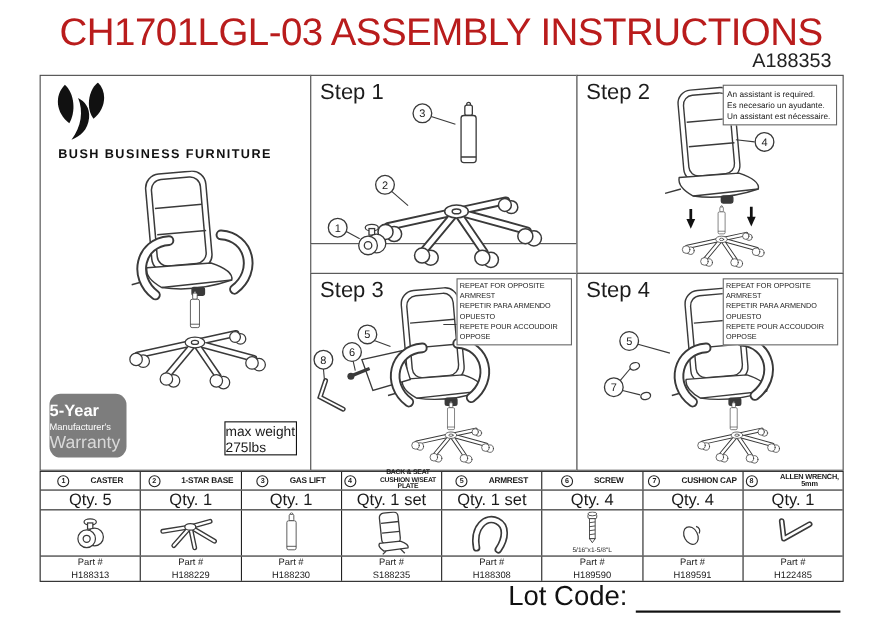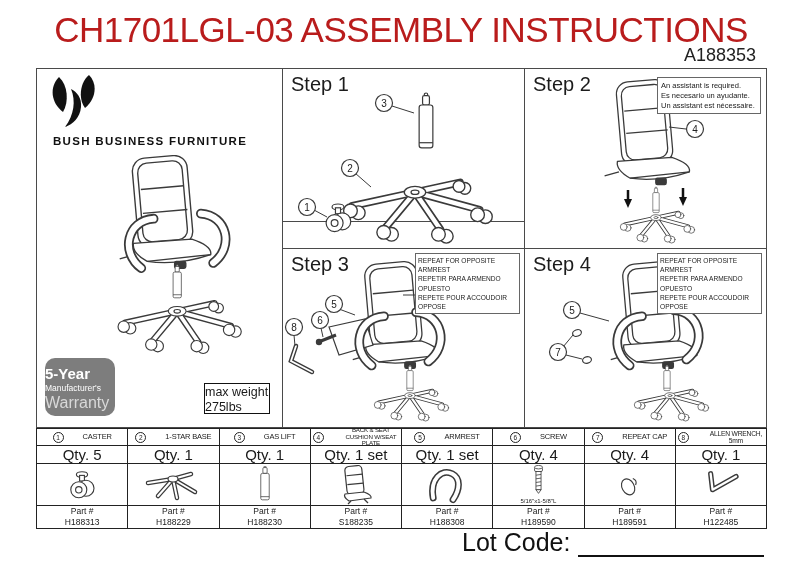--- a/index.html
+++ b/index.html
@@ -38,21 +38,21 @@
   .callout circle{fill:#fff;stroke:#3a3a3a;stroke-width:1.2;}
   .callout line{stroke:#3a3a3a;stroke-width:1;}
   
   .parts-table{position:absolute;left:36px;top:428px;width:731px;border:1px solid #222;
                box-sizing:border-box;background:#fff;}
   .pt-row{display:flex;}
   .pt-row:not(:last-child){border-bottom:1px solid #222;}
   .pt-cell{flex:1;min-width:0;border-right:1px solid #222;display:flex;align-items:center;
            justify-content:center;box-sizing:border-box;}
   .pt-cell:last-child{border-right:none;}
-  .pt-head .pt-cell{height:16px;gap:19px;padding:0 2px;}
+  .pt-head .pt-cell{height:16px;gap:19px;padding:0 2px;font-weight:bold;}
   .circ{flex:0 0 auto;width:9px;height:9px;border:1px solid #222;border-radius:50%;
         font-size:6.5px;line-height:9px;text-align:center;}
   .pname{font-size:7.5px;letter-spacing:-0.2px;text-align:center;line-height:1.05;}
   .pt-head .pt-cell:nth-child(4) .pname{font-size:6.2px;}
   .pt-head .pt-cell:nth-child(8) .pname{font-size:6.7px;}
   .pt-qty .pt-cell{height:17px;font-size:15px;}
   .pt-img .pt-cell{height:41px;flex-direction:column;justify-content:center;}
   .sizenote{font-size:6px;line-height:1;margin-top:1px;}
   .pt-part .pt-cell{height:22px;flex-direction:column;font-size:8.5px;line-height:1.25;text-align:center;}
   
@@ -320,21 +320,21 @@
       <div class="pt-cell">
         <span class="circ">5</span>
         <span class="pname">ARMREST</span>
         </div>
       <div class="pt-cell">
         <span class="circ">6</span>
         <span class="pname">SCREW</span>
         </div>
       <div class="pt-cell">
         <span class="circ">7</span>
-        <span class="pname">REPEAT CAP</span>
+        <span class="pname">CUSHION CAP</span>
         </div>
       <div class="pt-cell">
         <span class="circ">8</span>
         <span class="pname">ALLEN WRENCH, 5mm</span>
         </div>
     </div>
     <div class="pt-row pt-qty">
       <div class="pt-cell">Qty. 5</div>
       <div class="pt-cell">Qty. 1</div>
       <div class="pt-cell">Qty. 1</div>

